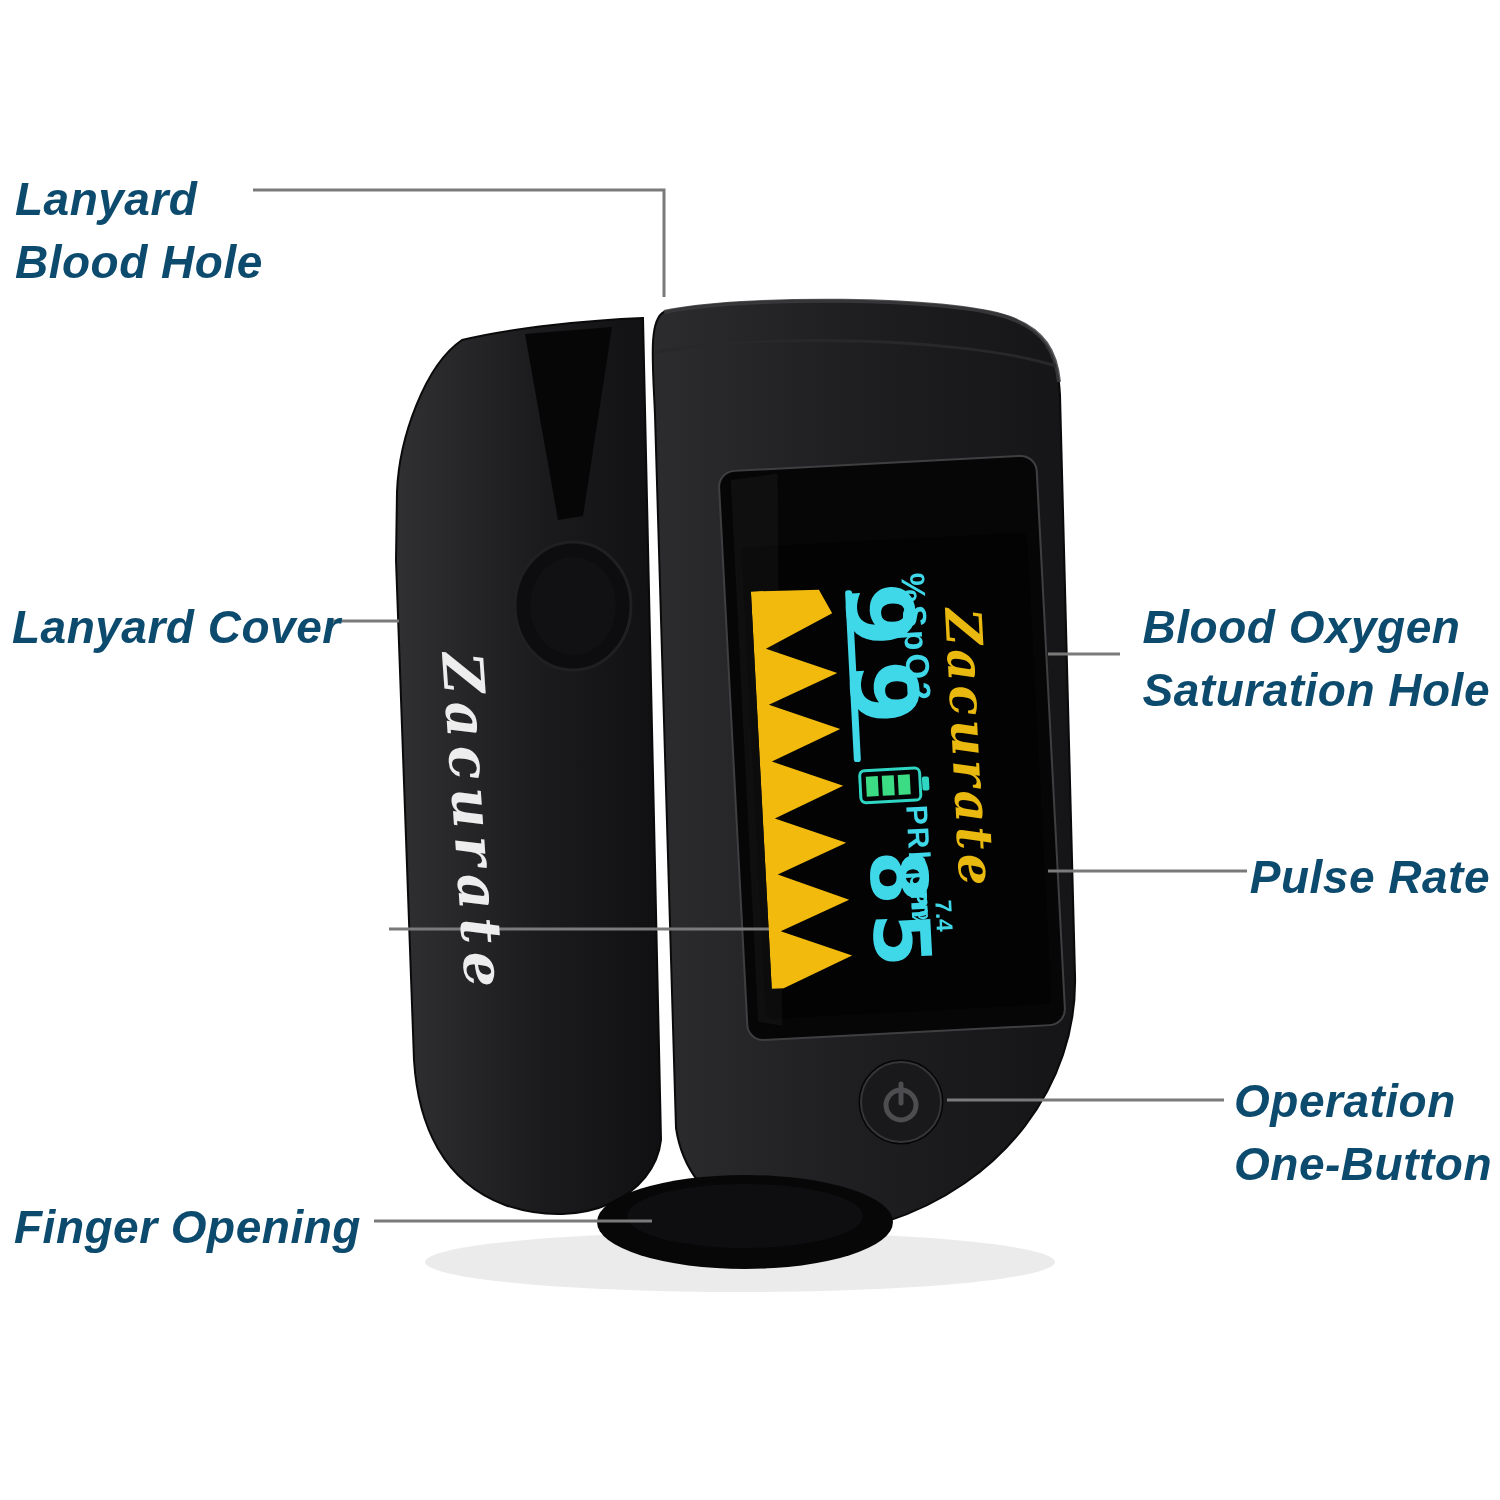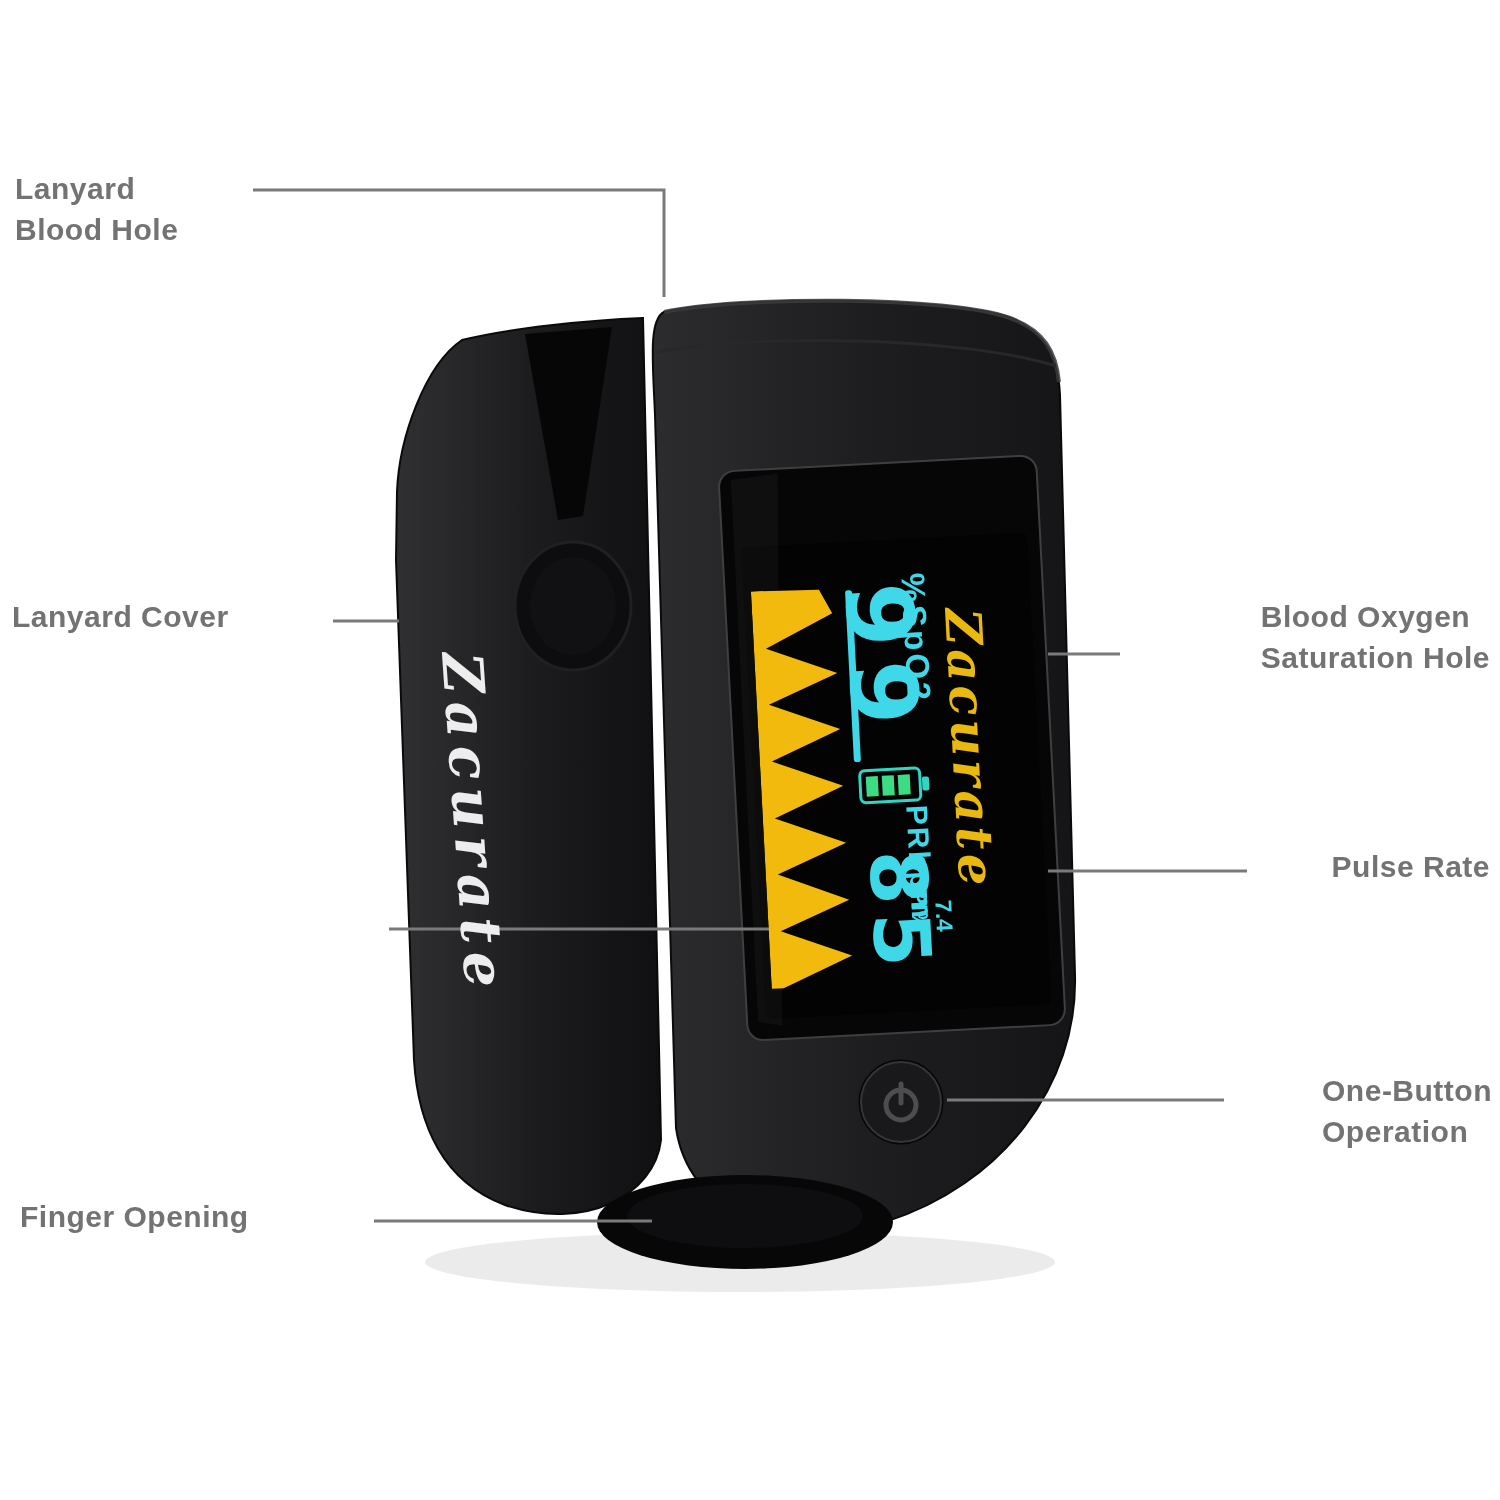--- a/index.html
+++ b/index.html
@@ -1,20 +1,20 @@
 <!DOCTYPE html>
 <html><head>
 <meta charset="utf-8">
 <style>
   html,body{margin:0;padding:0;background:#fff;}
   .page{position:relative;width:1500px;height:1500px;background:#ffffff;overflow:hidden;
         font-family:"Liberation Sans", sans-serif;}
   svg.device-layer{position:absolute;left:0;top:0;}
-  .callout{position:absolute;font-weight:bold;font-size:30px;color:#737373;
-           line-height:1.38;letter-spacing:0.5px;white-space:nowrap;}
+  .callout{position:absolute;font-weight:bold;font-size:46px;color:#0c4a6e;
+           line-height:1.38;letter-spacing:0.5px;white-space:nowrap;font-style:italic;}
   .callout.right{}
   
   .screen{position:absolute;left:755px;top:548px;width:285px;height:465px;
           transform:rotate(-3deg);transform-origin:center;background:transparent;}
   .v{writing-mode:vertical-rl;text-orientation:sideways;position:absolute;line-height:1;}
   .num{font-family:"DejaVu Sans", sans-serif;font-weight:bold;color:#3fd8e9;}
   .cyan{color:#3fd8e9;font-weight:bold;}
   .spo2-value{left:86px;top:34px;font-size:92px;letter-spacing:14px;}
   .spo2-label{left:152px;top:26px;font-size:33px;letter-spacing:3px;}
   .pr-label{left:145px;top:258px;font-size:30px;letter-spacing:2px;}
@@ -125,31 +125,31 @@
   <div class="callout" style="left:15px;top:168px">
     <div>Lanyard</div>
     <div>Blood Hole</div>
   </div>
 
   <div class="callout" style="left:12px;top:596px">
     <div>Lanyard Cover</div>
   </div>
 
 
-  <div class="callout" style="left:20px;top:1196px">
+  <div class="callout" style="left:14px;top:1196px">
     <div>Finger Opening</div>
   </div>
 
   <div class="callout right" style="right:10px;top:596px">
     <div>Blood Oxygen</div>
     <div>Saturation Hole</div>
   </div>
 
   <div class="callout right" style="right:10px;top:846px">
     <div>Pulse Rate</div>
   </div>
 
   <div class="callout right" style="right:8px;top:1070px">
+    <div>Operation</div>
     <div>One-Button</div>
-    <div>Operation</div>
   </div>
 
 </div>
 
 </body></html>

